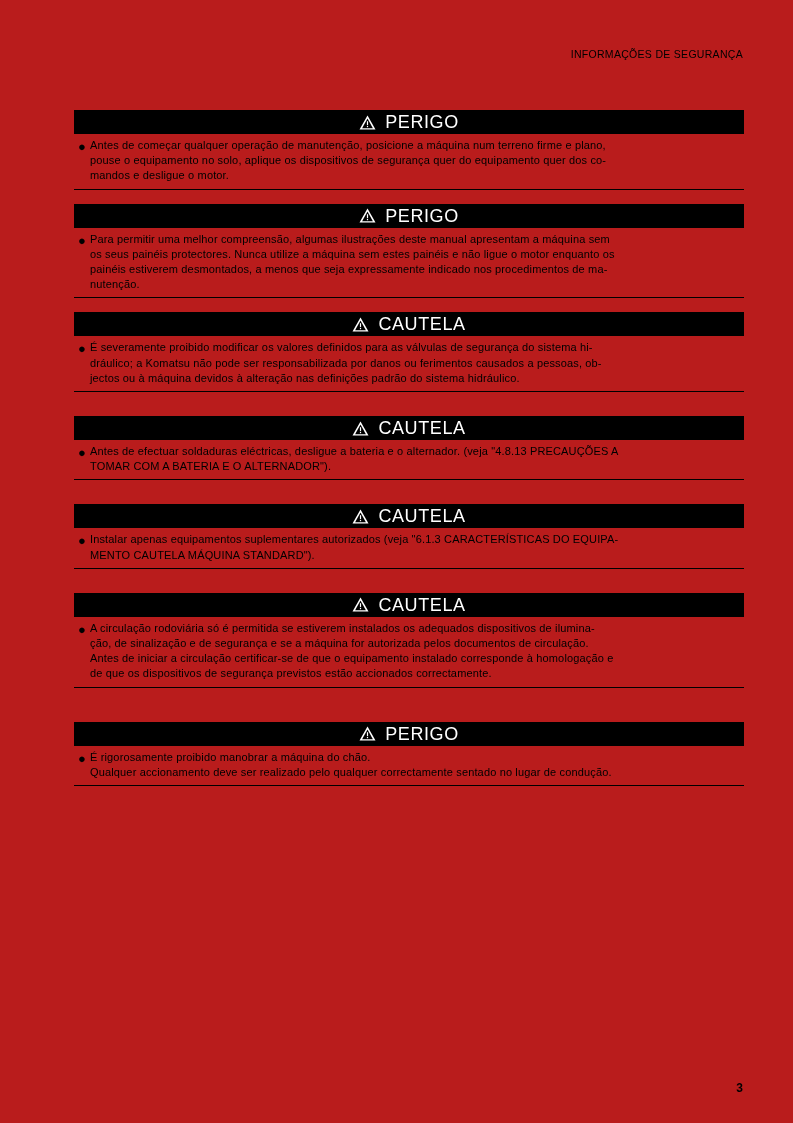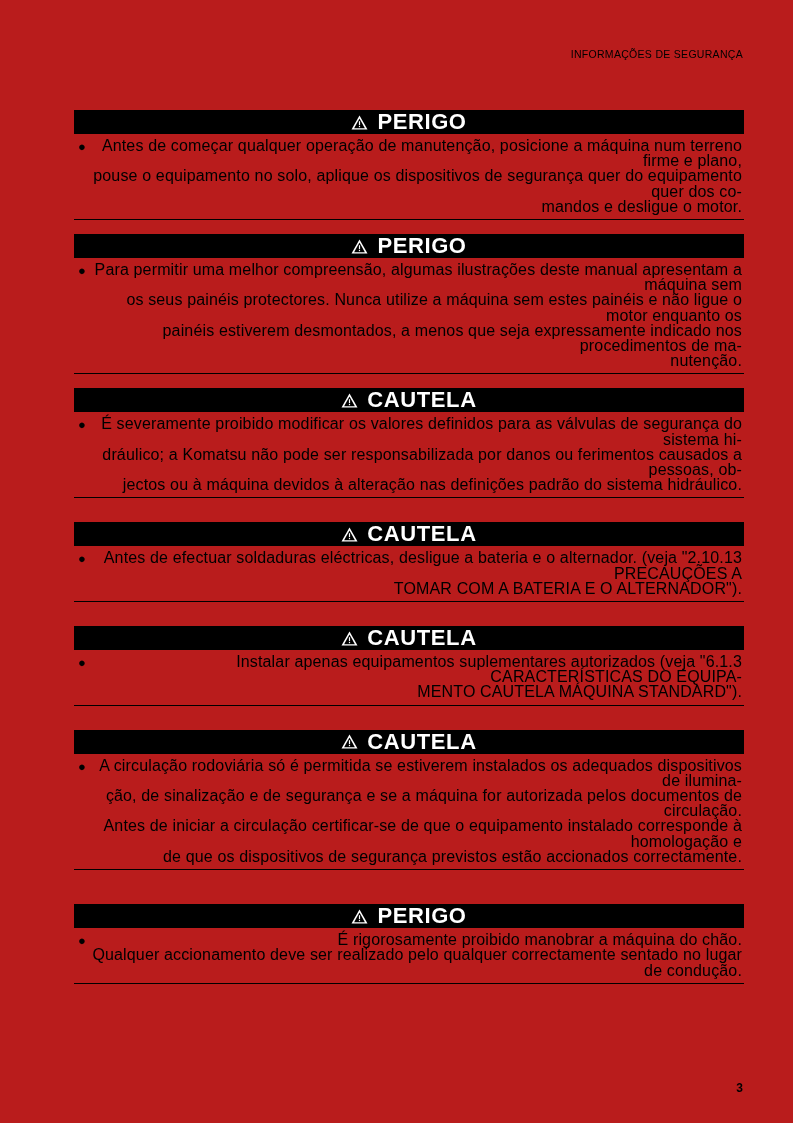--- a/index.html
+++ b/index.html
@@ -47,22 +47,22 @@
     gap: 9px;
   }
   .bar .warn-icon {
     display: inline-block;
     width: 17px;
     height: 15px;
     position: relative;
   }
   .bar .warn-icon svg { display: block; }
   .bar .bar-label {
-    font-size: 22px;
-    font-weight: bold;
+    font-size: 18px;
+    font-weight: normal;
     letter-spacing: 0.6px;
     line-height: 1;
   }
   .body-wrap {
     border-bottom: 1.4px solid #000;
     padding: 4px 0 5px 0;
   }
   .item {
     display: flex;
     align-items: flex-start;
@@ -70,26 +70,25 @@
   .bullet {
     flex: 0 0 auto;
     width: 16px;
     text-align: center;
     font-size: 13px;
     line-height: 15px;
     padding-top: 1px;
   }
   .item-text {
     flex: 1 1 auto;
-    font-size: 16px;
+    font-size: 11px;
     line-height: 15.2px;
     padding-right: 2px;
     white-space: pre-line;
     letter-spacing: 0.15px;
-    text-align: right;
   }
   .spacer-gap { height: 10px; }
   .watermark {
     position: absolute;
     left: 108px;
     top: 421px;
     font-size: 23px;
     color: #b9bcc1;
     letter-spacing: 0.2px;
     white-space: nowrap;
@@ -189,21 +188,21 @@
               <polygon points="8.5,3.6 13.9,13.2 3.1,13.2" fill="#000000"></polygon>
               <rect x="7.9" y="6.2" width="1.2" height="4" fill="#ffffff"></rect>
               <rect x="7.9" y="11" width="1.2" height="1.2" fill="#ffffff"></rect>
             </svg>
         </span>
         <span class="bar-label">CAUTELA</span>
       </div>
       <div class="body-wrap">
         <div class="item">
           <div class="bullet">●</div>
-          <div class="item-text">Antes de efectuar soldaduras eléctricas, desligue a bateria e o alternador. (veja "2.10.13 PRECAUÇÕES A
+          <div class="item-text">Antes de efectuar soldaduras eléctricas, desligue a bateria e o alternador. (veja "4.8.13 PRECAUÇÕES A
 TOMAR COM A BATERIA E O ALTERNADOR").</div>
         </div>
       </div>
     </div>
 
     <div class="spacer-gap"></div>
 
     <div class="block">
       <div class="bar">
         <span class="warn-icon">

